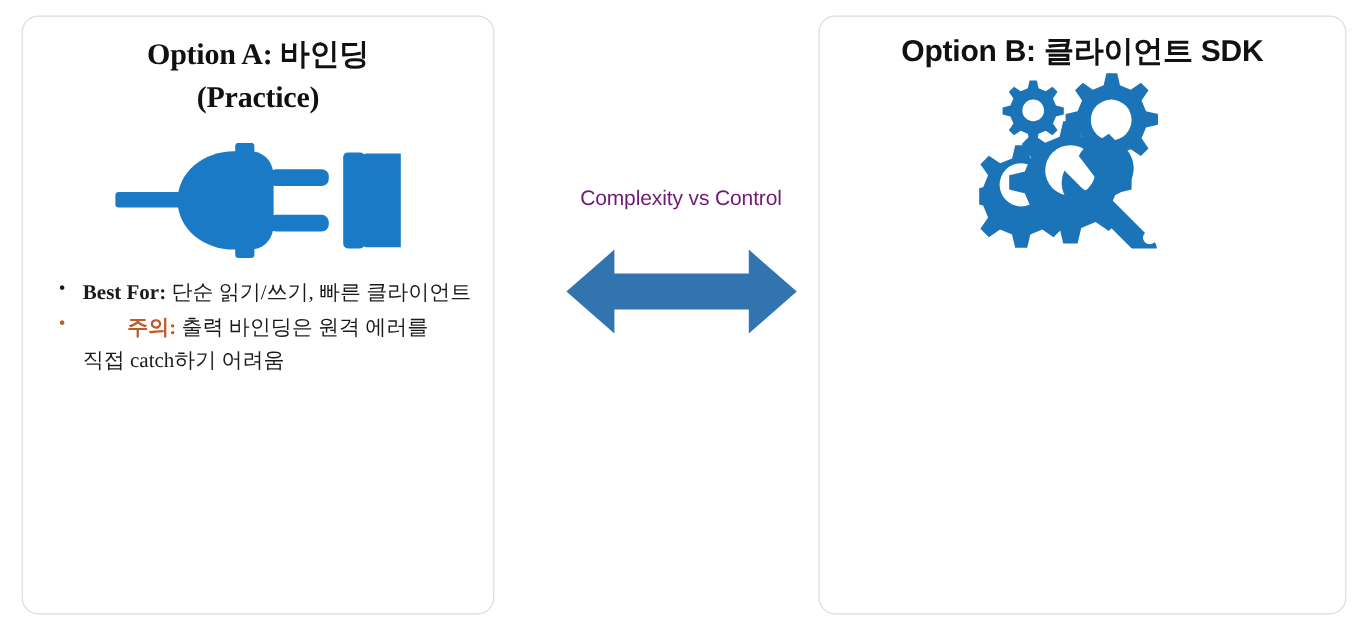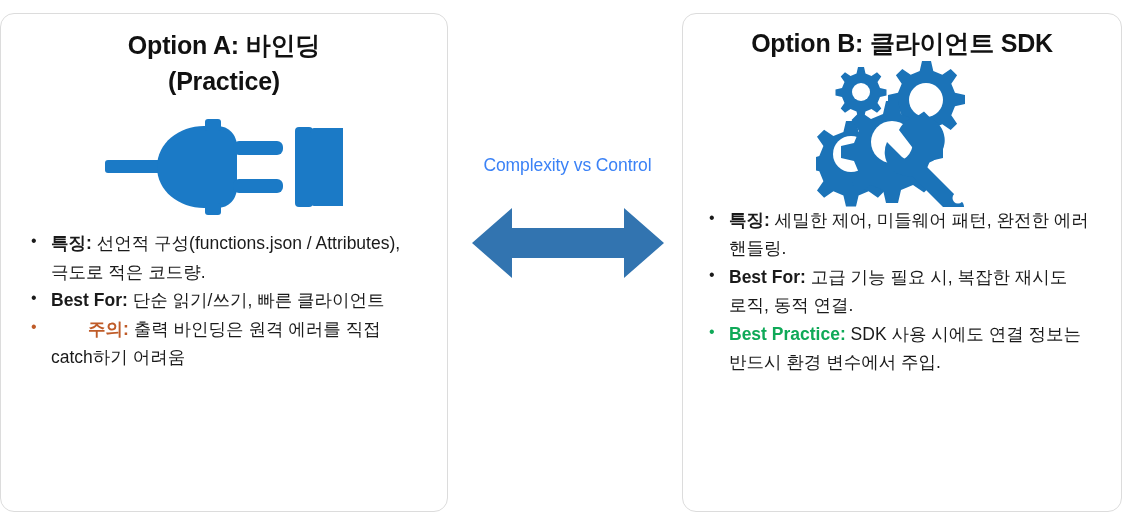--- a/index.html
+++ b/index.html
@@ -30,21 +30,21 @@
     top: 13px;
     height: 499px;
     background: #ffffff;
     border: 1.5px solid #dcdcdc;
     border-radius: 14px;
     display: flex;
     flex-direction: column;
     align-items: center;
     padding: 0;
   }
-  .card-left  { left: 0;  width: 448px; }
+  .card-left  { left: 18px;  width: 394px; font-family: Liberation Serif, serif; }
   .card-right { left: 682px; width: 440px; }
 
   .card-title {
     margin: 0;
     padding: 14px 18px 0 18px;
     width: 100%;
     text-align: center;
     font-size: 25px;
     font-weight: bold;
     line-height: 1.42;
@@ -109,21 +109,21 @@
     width: 229px;
     height: 499px;
     display: flex;
     flex-direction: column;
     align-items: center;
   }
   .center-label {
     margin-top: 142px;
     font-size: 17.5px;
     line-height: 1.2;
-    color: #3b82f6;
+    color: #701a75;
     white-space: nowrap;
     letter-spacing: -0.1px;
   }
   .arrow-wrap {
     margin-top: 22px;
     width: 200px;
     height: 90px;
   }
 </style>
 </head>
@@ -156,24 +156,20 @@
           <rect x="190" y="8" width="18" height="80" rx="4"></rect>
           <path d="M205 14 C205 11 207 9 210 9 L272 9 C279 9 284 14 284 21 L284 75
                    C284 82 279 87 272 87 L210 87 C207 87 205 85 205 82 Z"></path>
 
           <rect x="282" y="41" width="60" height="13" rx="3"></rect>
         </g>
       </svg>
     </div>
 
     <ul class="bullets bullets-left">
-      <li>
-        <span class="lbl">특징:</span>
-        <span>선언적 구성(functions.json / Attributes), 극도로 적은 코드량.</span>
-      </li>
       <li>
         <span class="lbl">Best For:</span>
         <span>단순 읽기/쓰기, 빠른 클라이언트</span>
       </li>
       <li class="warn">
         <span class="lbl warn">주의:</span>
         <span>출력 바인딩은 원격 에러를 직접 catch하기 어려움</span>
       </li>
     </ul>
   </div>
@@ -217,29 +213,15 @@
                    -5-12 -13-3 0-12 13-3 5-12 -7.5-11 8.5-8.5 11 7.5 12-5 Z"></path>
           <circle cx="76" cy="85" r="21" fill="#ffffff"></circle>
 
           <path d="M83 73 a24 24 0 1 1 25 34 l39 39 a9 9 0 0 1 -12 12 l-39-39 a24 24 0 0 1 -25-34
                    l15 15 a7 7 0 0 0 10-10 Z"></path>
           <circle cx="142" cy="141" r="5.5" fill="#ffffff"></circle>
         </g>
       </svg>
     </div>
 
-    <ul class="bullets bullets-right">
-      <li>
-        <span class="lbl">특징:</span>
-        <span>세밀한 제어, 미들웨어 패턴, 완전한 에러 핸들링.</span>
-      </li>
-      <li>
-        <span class="lbl">Best For:</span>
-        <span>고급 기능 필요 시, 복잡한 재시도 로직, 동적 연결.</span>
-      </li>
-      <li class="good">
-        <span class="lbl good">Best Practice:</span>
-        <span>SDK 사용 시에도 연결 정보는 반드시 환경 변수에서 주입.</span>
-      </li>
-    </ul>
   </div>
 
 </div>
 
 </body></html>

